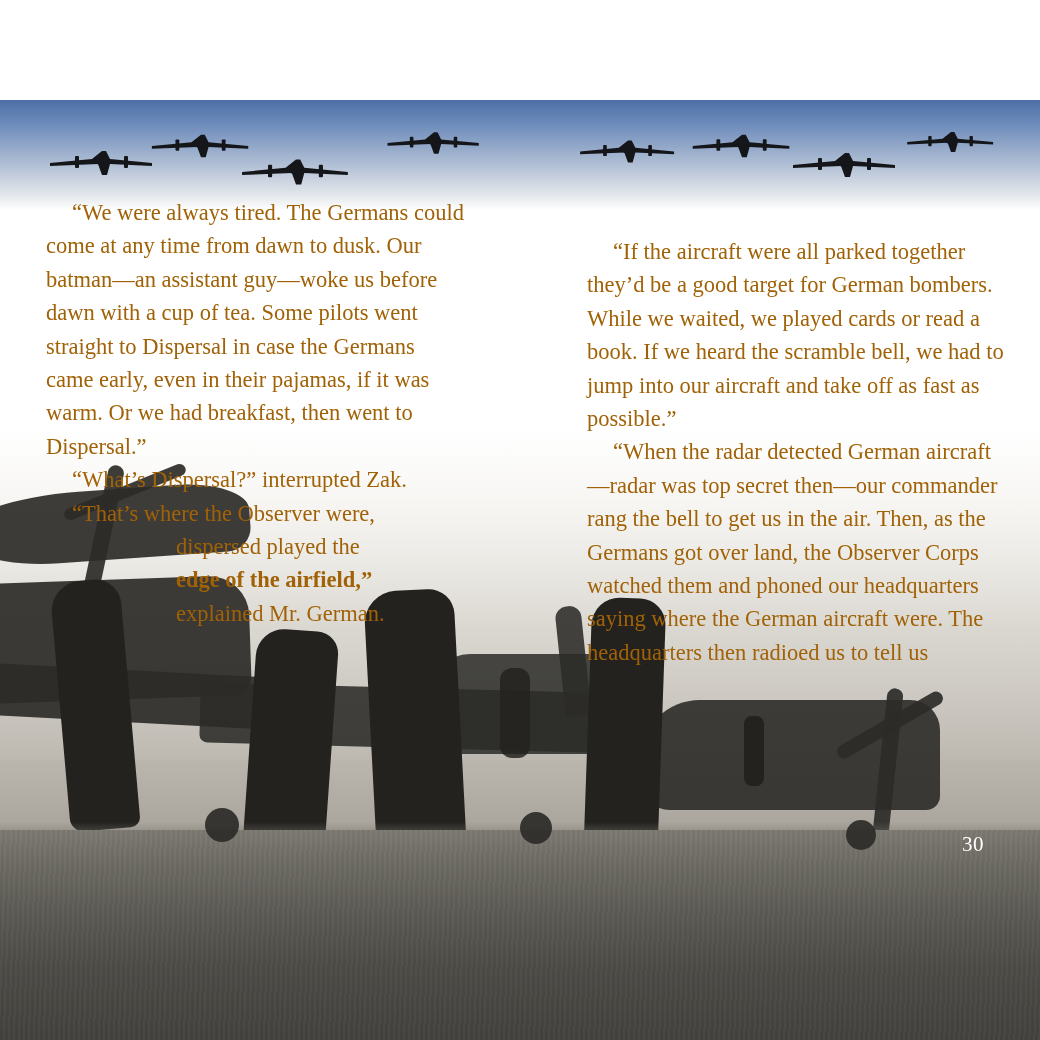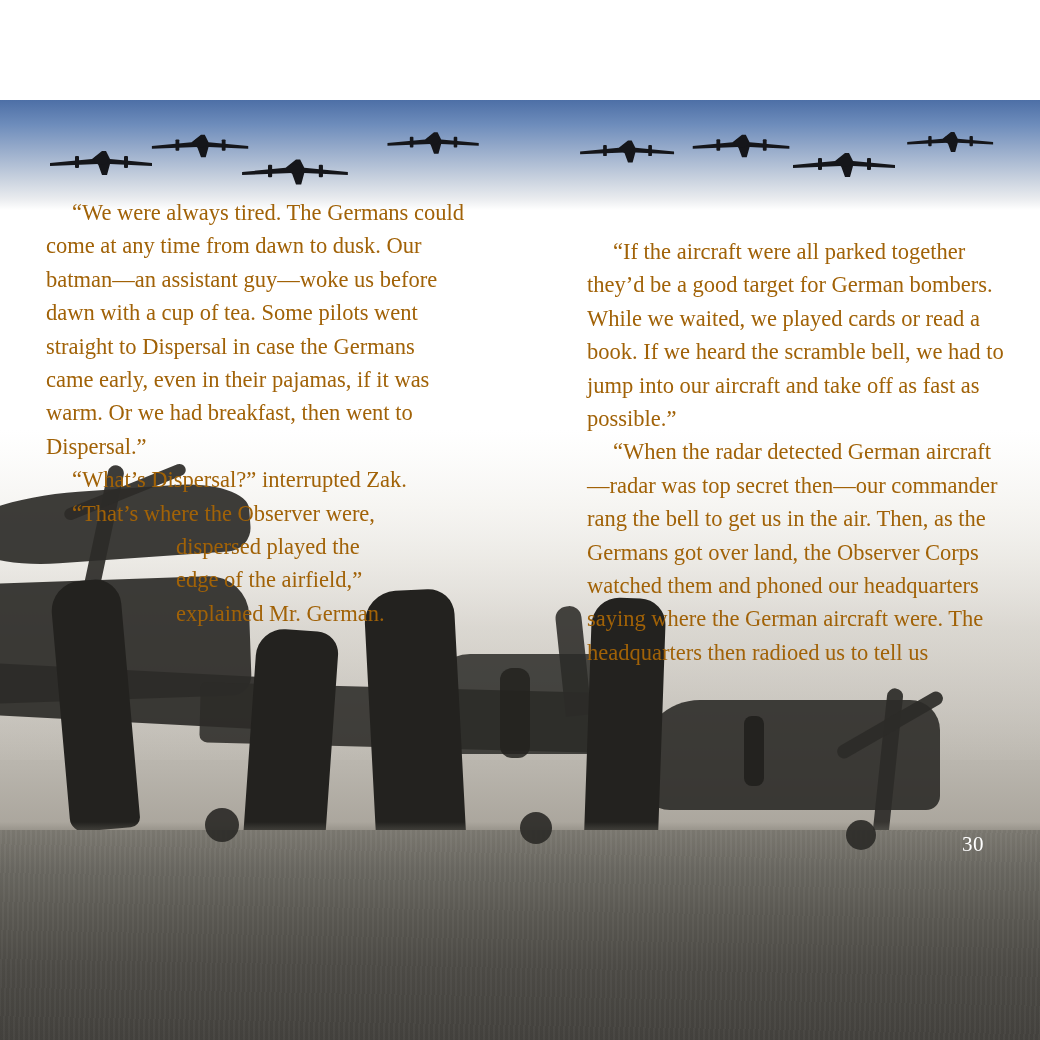--- a/index.html
+++ b/index.html
@@ -229,21 +229,21 @@
     <div class="mass" style="left:846px; top:390px; width:30px; height:30px; border-radius:50%;"></div>
   </div>
 
   <div class="page-number">30</div>
 
   <div class="col col-left">
     <p style="text-indent:26px;">“We were always tired. The Germans could come at any time from dawn to dusk. Our batman—an assistant guy—woke us before dawn with a cup of tea. Some pilots went straight to Dispersal in case the Germans came early, even in their pajamas, if it was warm. Or we had breakfast, then went to Dispersal.”</p>
     <p>“What’s Dispersal?” interrupted Zak.</p>
     <p>“That’s where the Observer were,</p>
     <p style="text-indent:0; padding-left:130px;">dispersed played the</p>
-    <p style="text-indent:0; padding-left:130px;">edge of the airfield,”</p>
+    <p style="text-indent:0; padding-left:130px;font-weight:bold;">edge of the airfield,”</p>
     <p style="text-indent:0; padding-left:130px;">explained Mr. German.</p>
   </div>
 
   <div class="col col-right">
     <p style="text-indent:26px;">“If the aircraft were all parked together they’d be a good target for German bombers. While we waited, we played cards or read a book. If we heard the scramble bell, we had to jump into our aircraft and take off as fast as possible.”</p>
     <p>“When the radar detected German aircraft—radar was top secret then—our commander rang the bell to get us in the air. Then, as the Germans got over land, the Observer Corps watched them and phoned our headquarters saying where the German aircraft were. The headquarters then radioed us to tell us</p>
   </div>
 
 </div>
 

